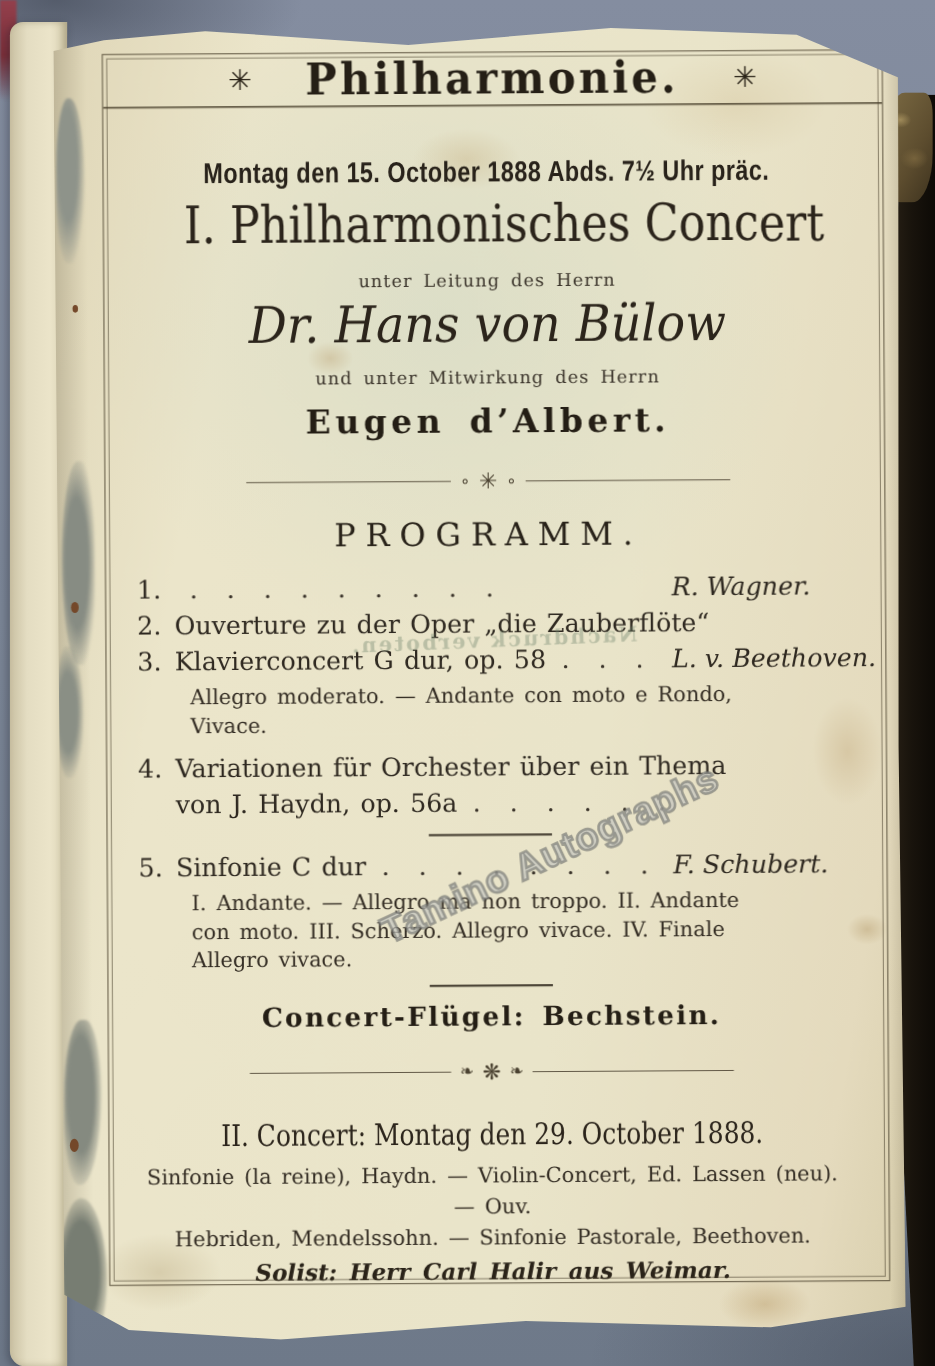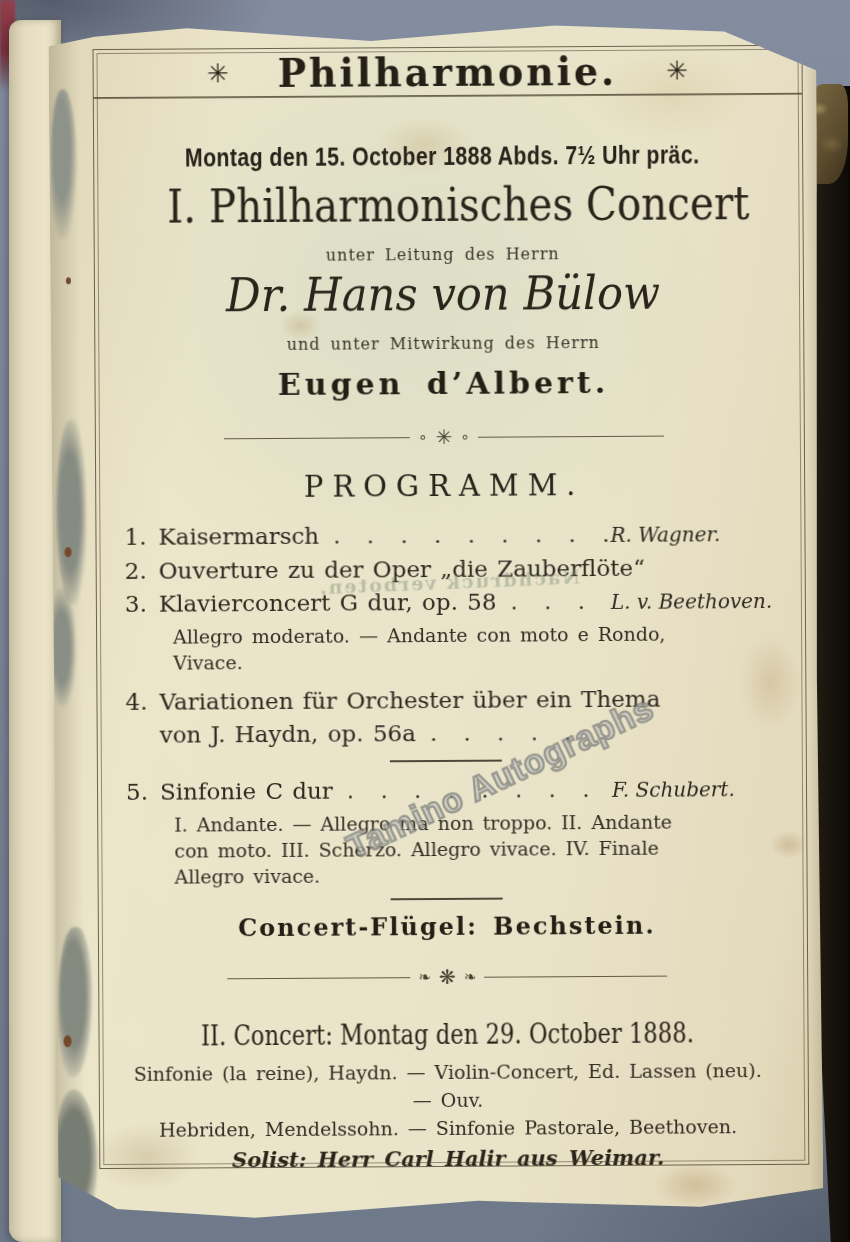--- a/index.html
+++ b/index.html
@@ -83,21 +83,21 @@
   .divider{margin:26px auto 0;width:440px;display:flex;align-items:center;justify-content:center;gap:8px;color:#4a4130;}
   .divider .dline{flex:1;border-top:1px solid rgba(74,65,48,.85);}
   .divider .dorn{font-family:"DejaVu Sans",sans-serif;font-size:15px;line-height:1;}
   .divider .dorn.big{font-size:20px;}
   .programm{margin-top:22px;font-size:29px;letter-spacing:9px;color:#29231a;}
   .plist{margin-top:16px;text-align:left;font-size:23px;color:#2e2820;}
   .prow{display:flex;align-items:baseline;line-height:33px;}
   .pnum{flex:none;width:34px;}
   .pwork{flex:none;white-space:nowrap;word-spacing:2px;}
   .pdots{flex:1;overflow:hidden;white-space:nowrap;padding:0 6px 0 14px;word-spacing:19px;color:#3a332a;}
-  .pcomp{flex:none;width:154px;font-style:italic;font-size:20px;white-space:nowrap;}
+  .pcomp{flex:none;width:154px;font-style:italic;font-size:23px;white-space:nowrap;}
   .indent2{margin-left:34px;}
   .psub{margin:2px 0 10px 48px;font-size:19px;line-height:26px;word-spacing:3px;color:#332c23;}
   .rule-sm{width:112px;border-top:2px solid rgba(50,44,32,.85);margin:10px auto 12px;}
   .bechstein{margin-top:12px;font-size:24px;font-weight:700;letter-spacing:2px;word-spacing:5px;color:#241e15;}
   .next-title{margin-top:32px;font-size:27px;white-space:nowrap;transform:scaleX(.84);color:#2b241b;}
   .next-lines{margin-top:8px;font-size:19px;line-height:28px;word-spacing:3px;color:#322b22;}
   .next-soloist{margin-top:4px;font-size:21px;font-weight:700;font-style:italic;word-spacing:4px;color:#2a2319;}
   
   .ghost{position:absolute;left:262px;top:546px;width:270px;text-align:center;
     transform:scaleX(-1) rotate(2deg);font-size:19px;font-weight:700;letter-spacing:2px;
@@ -154,21 +154,20 @@
           <span class="dorn">∘</span>
           <span class="dline"></span>
         </div>
 
         <div class="programm">PROGRAMM.</div>
 
         <div class="plist">
 
           <div class="prow">
             <span class="pnum">1.</span>
-            <span class="pwork">Kaisermarsch</span>
             <span class="pdots">. . . . . . . . .</span>
             <span class="pcomp">R. Wagner.</span>
           </div>
 
           <div class="prow">
             <span class="pnum">2.</span>
             <span class="pwork">Ouverture zu der Oper „die Zauberflöte“</span>
             <span class="pdots"></span>
           </div>
 

